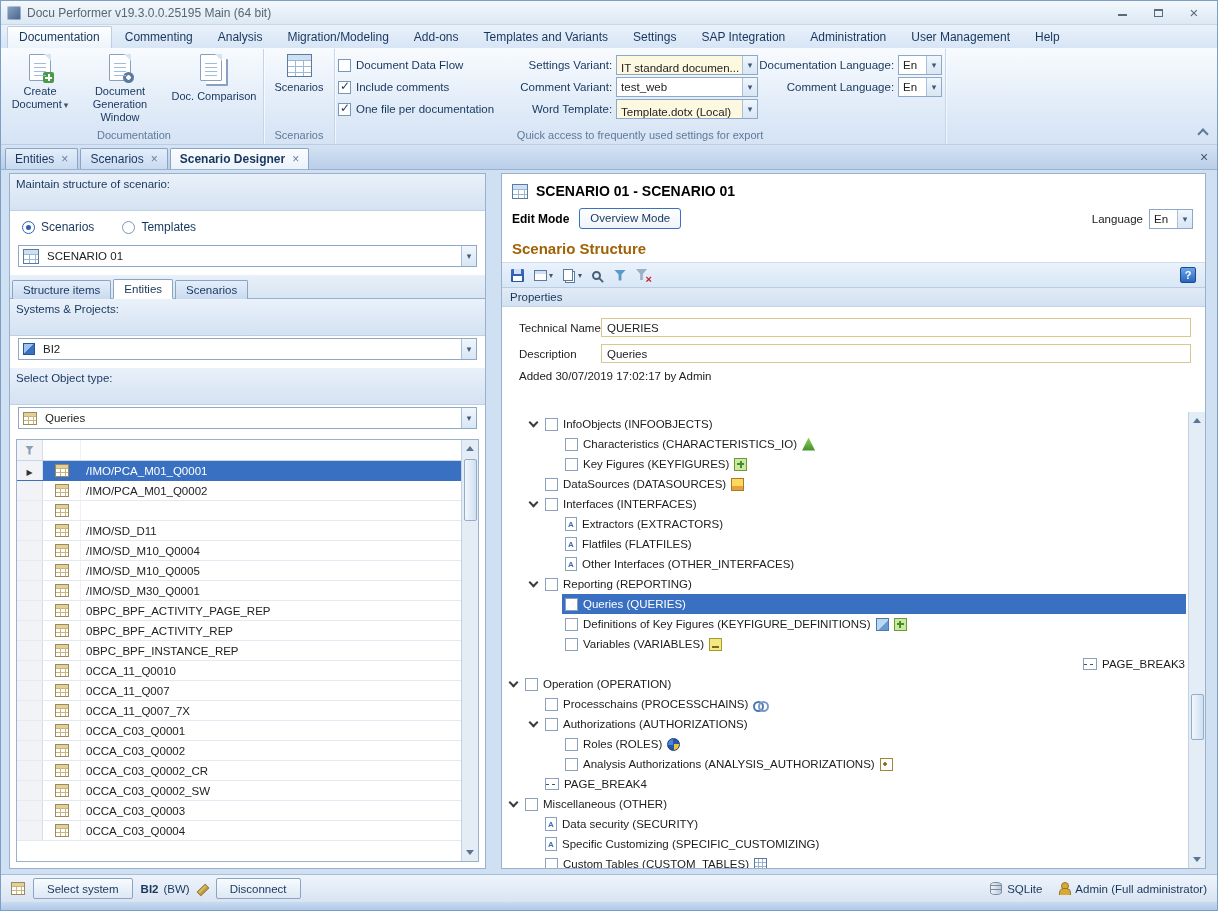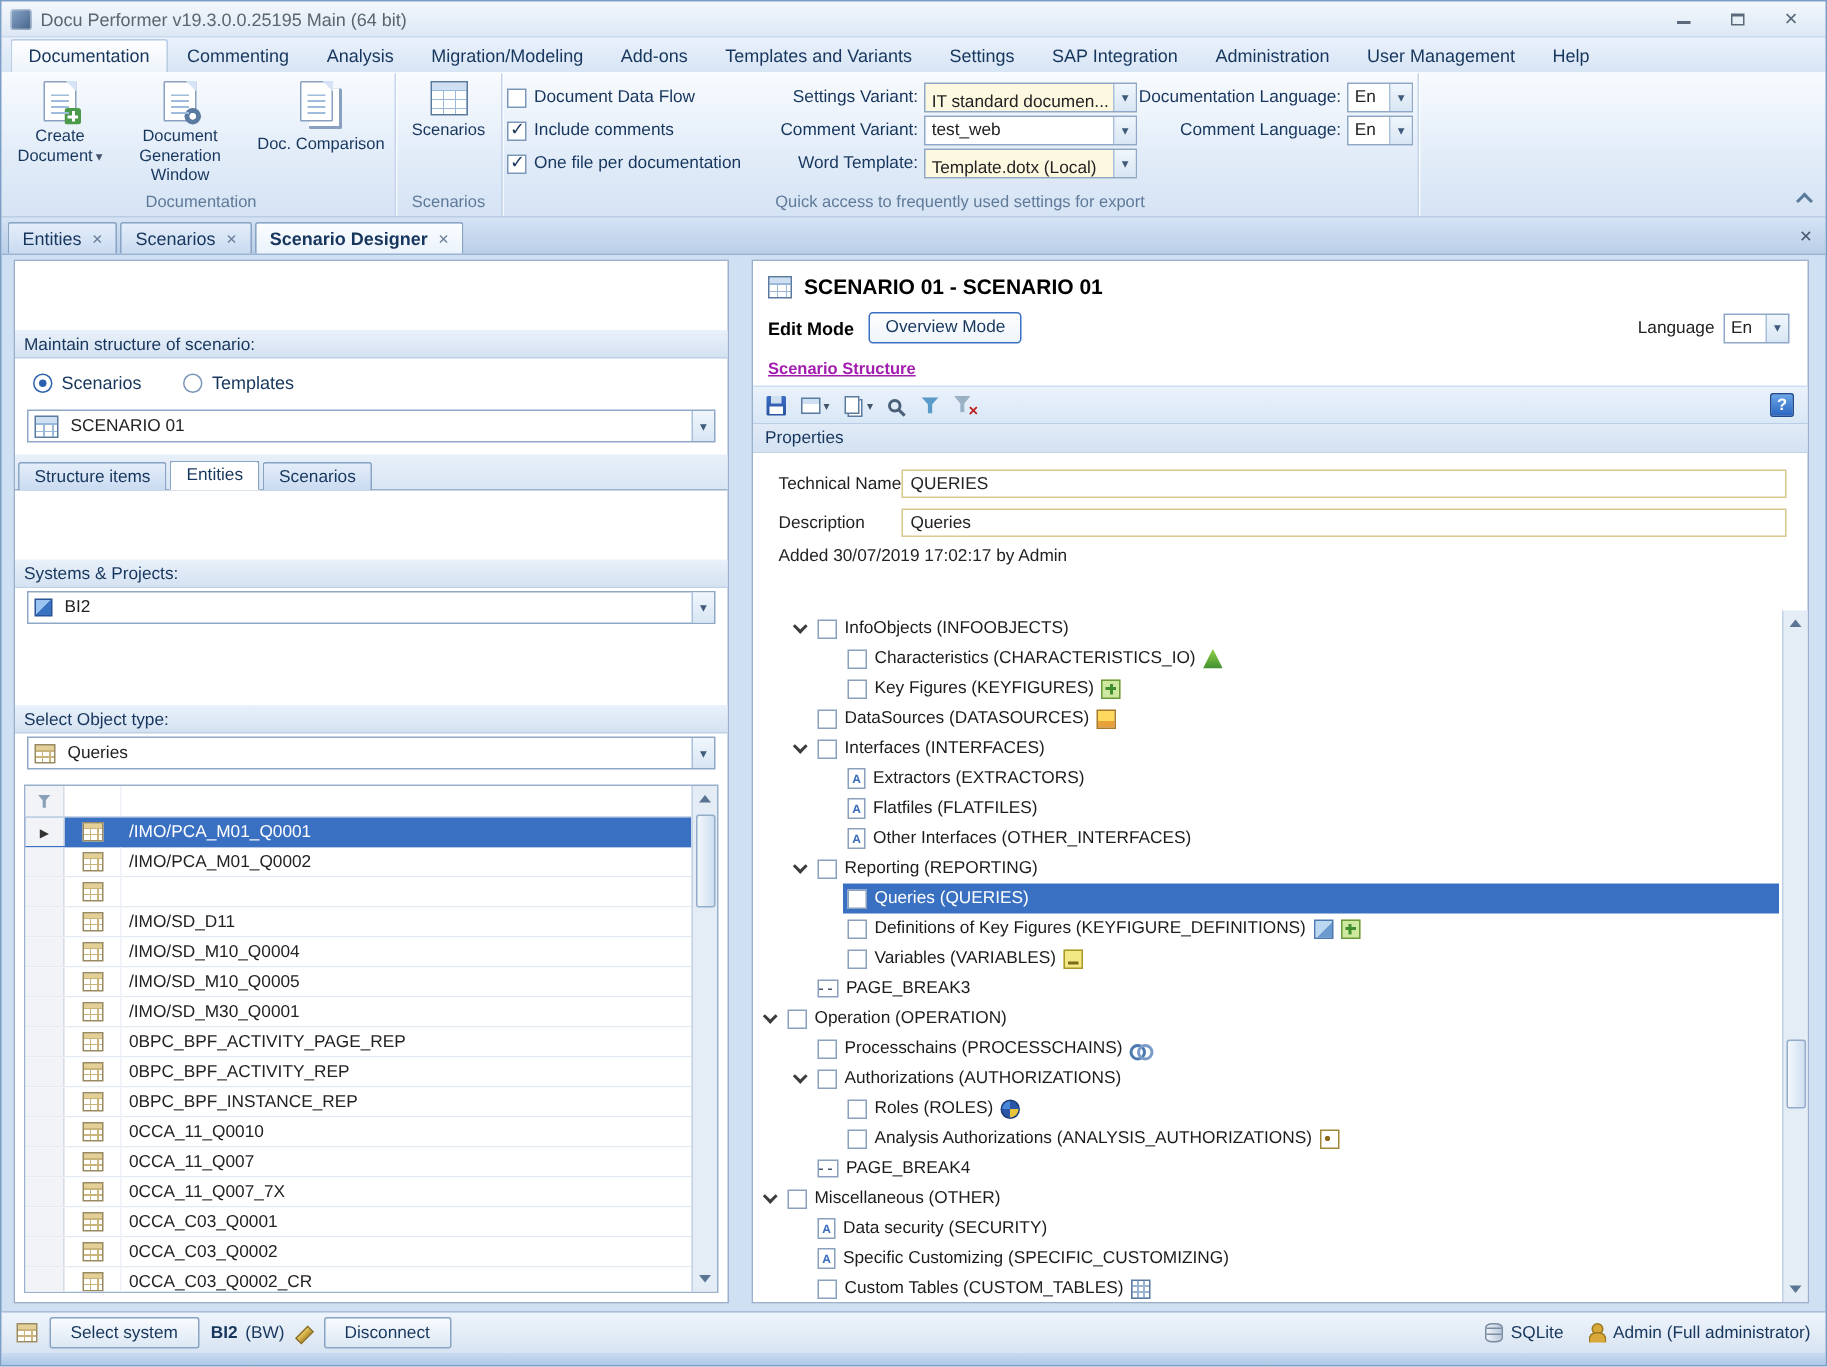--- a/index.html
+++ b/index.html
@@ -66,21 +66,21 @@
   .tab-close::after{content:'×';font-size:12px;}
   .strip-close{margin-left:auto;align-self:center;width:18px;height:18px;display:flex;align-items:center;justify-content:center;color:#44546a;}
   .strip-close::after{content:'×';font-size:14px;}
 
   
   .main{flex:1;display:flex;padding:3px 11px 5px 8px;gap:15px;min-height:0;}
   .panel{border:1px solid #9ab0cc;background:#fff;display:flex;flex-direction:column;min-height:0;}
   .left-panel{width:477px;flex:none;}
   .right-panel{flex:1;}
 
-  .band{height:19px;line-height:20px;flex:none;padding:0 6px;background:linear-gradient(#e9f1fa,#d5e2f2);border-bottom:1px solid #bcd0e6;font-size:11.5px;color:#17365d;margin-top:46px;}
+  .band{height:37px;line-height:20px;flex:none;padding:0 6px;background:linear-gradient(#e9f1fa,#d5e2f2);border-bottom:1px solid #bcd0e6;font-size:11.5px;color:#17365d;}
   .radio-row{height:32px;flex:none;display:flex;align-items:center;gap:28px;padding:0 12px;color:#17365d;}
   .radio-item{display:flex;align-items:center;gap:6px;}
   .radio{width:13px;height:13px;border:1px solid #7a96b8;border-radius:50%;background:#fff;position:relative;flex:none;}
   .radio.sel{border-color:#2a62b0;}
   .radio.sel::after{content:'';position:absolute;inset:3px;background:#2a62b0;border-radius:50%;}
   .combo-row{flex:none;padding:2px 8px 8px;}
   .combo-full{width:100%;height:22px;gap:4px;padding-left:4px;}
 
   .left-tabs{height:24px;flex:none;display:flex;align-items:flex-end;padding:0 2px;background:linear-gradient(#e8f0f9,#d8e5f3);border-bottom:1px solid #9ab0cc;}
   .ltab{padding:3px 10px;font-size:11.5px;color:#17365d;border:1px solid #8aa4c4;border-bottom:none;border-radius:2px 2px 0 0;background:linear-gradient(#e4eefa,#c9daf0);margin-right:2px;margin-bottom:-1px;}
@@ -115,21 +115,21 @@
   .sp-a{flex:2.4;} .sp-b{flex:1;}
 
   
   .r-title-row{flex:none;display:flex;align-items:center;gap:8px;padding:9px 10px 0;}
   .r-title{font-size:14px;font-weight:bold;color:#000;}
   .icon-sheet-blue{width:16px;height:15px;border:1px solid #5a7aa0;background:#fff;background-image:linear-gradient(#cfe0f2 0 4px,transparent 4px),repeating-linear-gradient(180deg,transparent 0 4px,#9ab8d8 4px 5px),repeating-linear-gradient(90deg,transparent 0 5px,#9ab8d8 5px 6px);flex:none;}
   .mode-row{flex:none;display:flex;align-items:center;gap:10px;padding:9px 12px 0 10px;}
   .mode-label{font-size:12px;font-weight:bold;color:#000;}
   .overview-btn{border:1px solid #3a70c2;border-radius:3px;background:linear-gradient(#ffffff,#eef4fb);padding:3px 10px 4px;font-size:11.5px;color:#17365d;}
   .lang-wrap{margin-left:auto;display:flex;align-items:center;gap:6px;font-size:11.5px;color:#222;}
-  .structure-title{flex:none;padding:11px 10px 5px;font-size:11px;font-weight:bold;color:#a21caf;text-decoration:underline;}
+  .structure-title{flex:none;padding:11px 10px 5px;font-size:15px;font-weight:bold;color:#a16207;}
   .toolbar{height:26px;flex:none;display:flex;align-items:center;gap:4px;padding:0 6px;background:linear-gradient(#eaf2fb,#d9e7f6);border-top:1px solid #cdddef;border-bottom:1px solid #b9cde5;}
   .tb-btn{height:20px;display:flex;align-items:center;justify-content:center;gap:2px;padding:0 3px;border-radius:2px;}
   .tb-caret::after{content:'▾';font-size:8px;color:#44546a;}
   .tb-help{margin-left:auto;}
   .ic-save{width:13px;height:13px;background:linear-gradient(#3a6ec4,#2a54a0);border-radius:1px;position:relative;}
   .ic-save::before{content:'';position:absolute;left:3px;top:0;width:7px;height:5px;background:#cfe0f2;}
   .ic-save::after{content:'';position:absolute;left:2px;bottom:1px;width:9px;height:5px;background:#fff;}
   .ic-winsm{width:13px;height:11px;border:1px solid #5a7aa0;background:linear-gradient(#cfe0f2 0 3px,#fff 3px);}
   .ic-docs{width:10px;height:12px;border:1px solid #5a7aa0;background:#fff;box-shadow:2px 2px 0 -1px #fff,2px 2px 0 0 #5a7aa0;margin-right:3px;}
   .ic-zoom{width:9px;height:9px;border:2px solid #4a6078;border-radius:50%;position:relative;margin-right:3px;}
@@ -691,21 +691,21 @@
               </span>
             </div>
             <div class="tree-row" style="padding-left: 42px;">
               <span class="arrow-slot"></span>
               <span class="tree-content">
                 <span class="tree-cb"></span>
                 <span class="tree-label">Variables (VARIABLES)</span>
                 <span class="aicon ic-variables"></span>
               </span>
             </div>
-            <div class="tree-row" style="padding-left: 22px;">
+            <div class="tree-row" style="padding-left: 22px; justify-content: flex-end;">
               <span class="arrow-slot"></span>
               <span class="tree-content">
                 <span class="icon-pagebreak"></span>
                 <span class="tree-label">PAGE_BREAK3</span>
               </span>
             </div>
             <div class="tree-row" style="padding-left: 2px;">
               <span class="arrow-slot">
                 <span class="chev"></span>
               </span>

